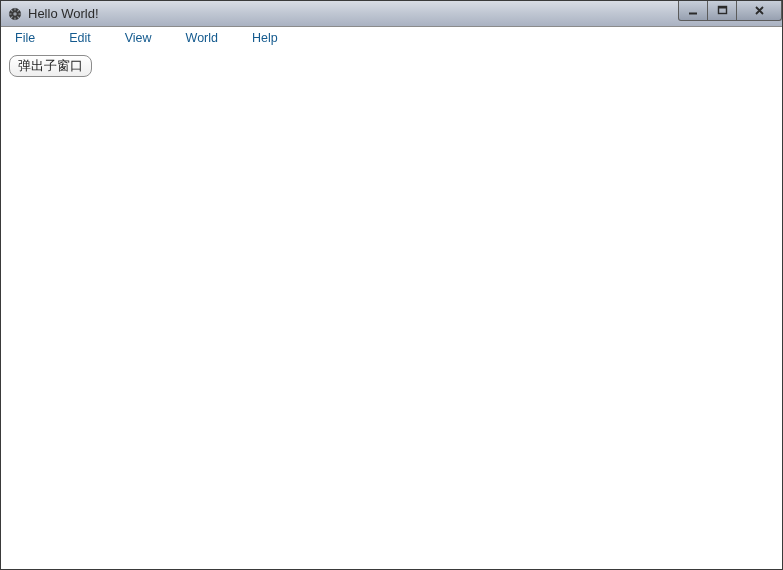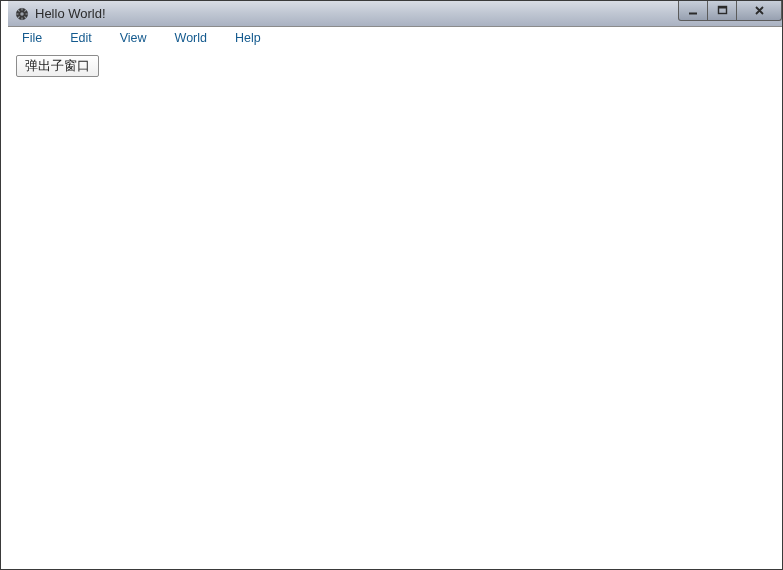--- a/index.html
+++ b/index.html
@@ -13,21 +13,20 @@
       height: 570px;
       overflow: hidden;
       background: #fff;
     }
     .window {
       width: 100%;
       height: 100%;
       display: flex;
       flex-direction: column;
       border: 1px solid #3a3a3a;
-      padding-left: 7px;
     }
     .titlebar {
       height: 26px;
       background: linear-gradient(to bottom, #d8dce4 0%, #bfc6d2 50%, #aab2c2 100%);
       border-bottom: 1px solid #8b8b8b;
       display: flex;
       align-items: center;
       padding-left: 6px;
       position: relative;
     }
@@ -76,21 +75,21 @@
       width: 11px;
       height: 11px;
     }
     .menubar {
       height: 22px;
       background: #fff;
       display: flex;
       align-items: center;
       padding-left: 5px;
       border-bottom: 0px solid #e5e5e5;
-      gap: 10px;
+      gap: 16px;
     }
     .menu-item {
       font-size: 12.5px;
       color: #145a8e;
       padding: 2px 9px;
       cursor: default;
     }
     .content {
       flex: 1;
       background: #fff;
@@ -99,21 +98,21 @@
     .btn-row {
       display: flex;
       gap: 4px;
     }
     .app-button {
       font-size: 13px;
       font-family: "Microsoft YaHei", SimSun, sans-serif;
       padding: 1px 8px;
       background: linear-gradient(to bottom, #ffffff, #efefef);
       border: 1px solid #8c8c8c;
-      border-radius: 2px;
+      border-radius: 8px;
       color: #222;
       cursor: default;
       line-height: 18px;
     }
   </style>
 </head>
 <body>
 
 <div class="window">
 

